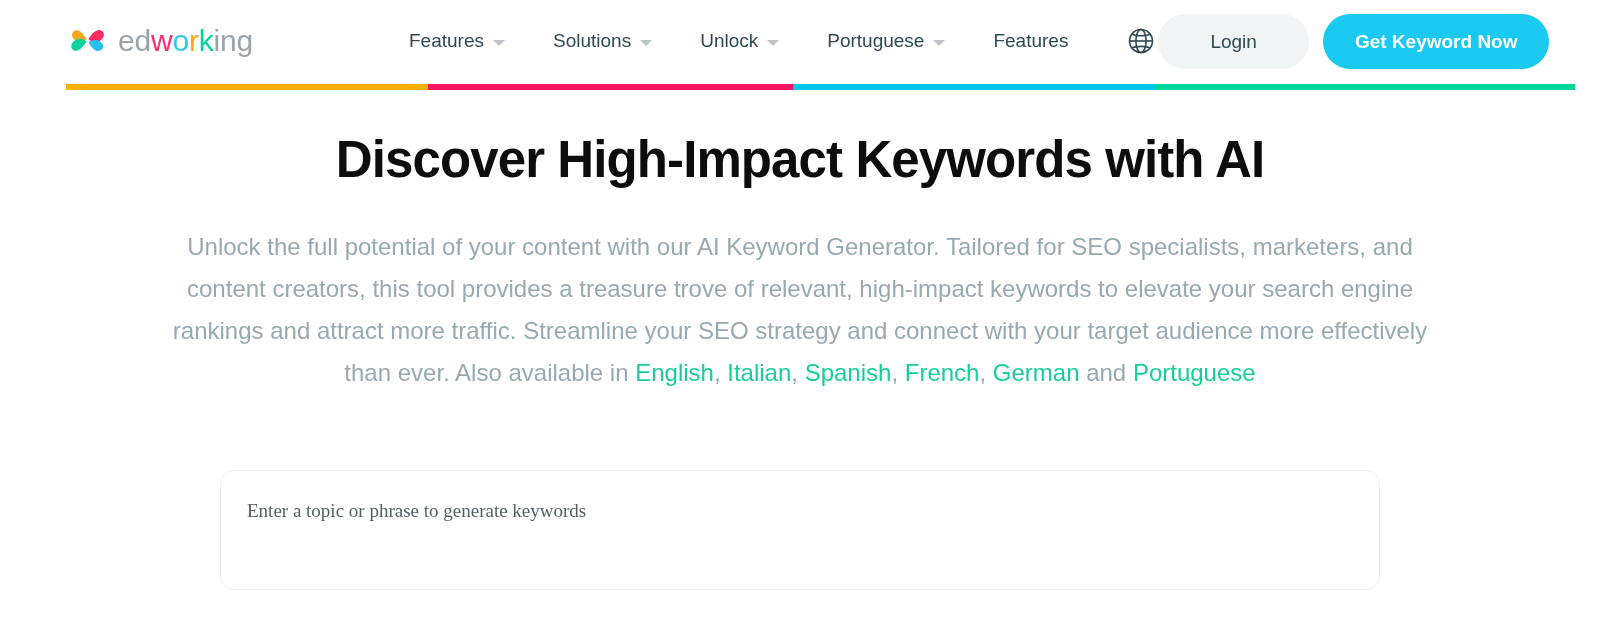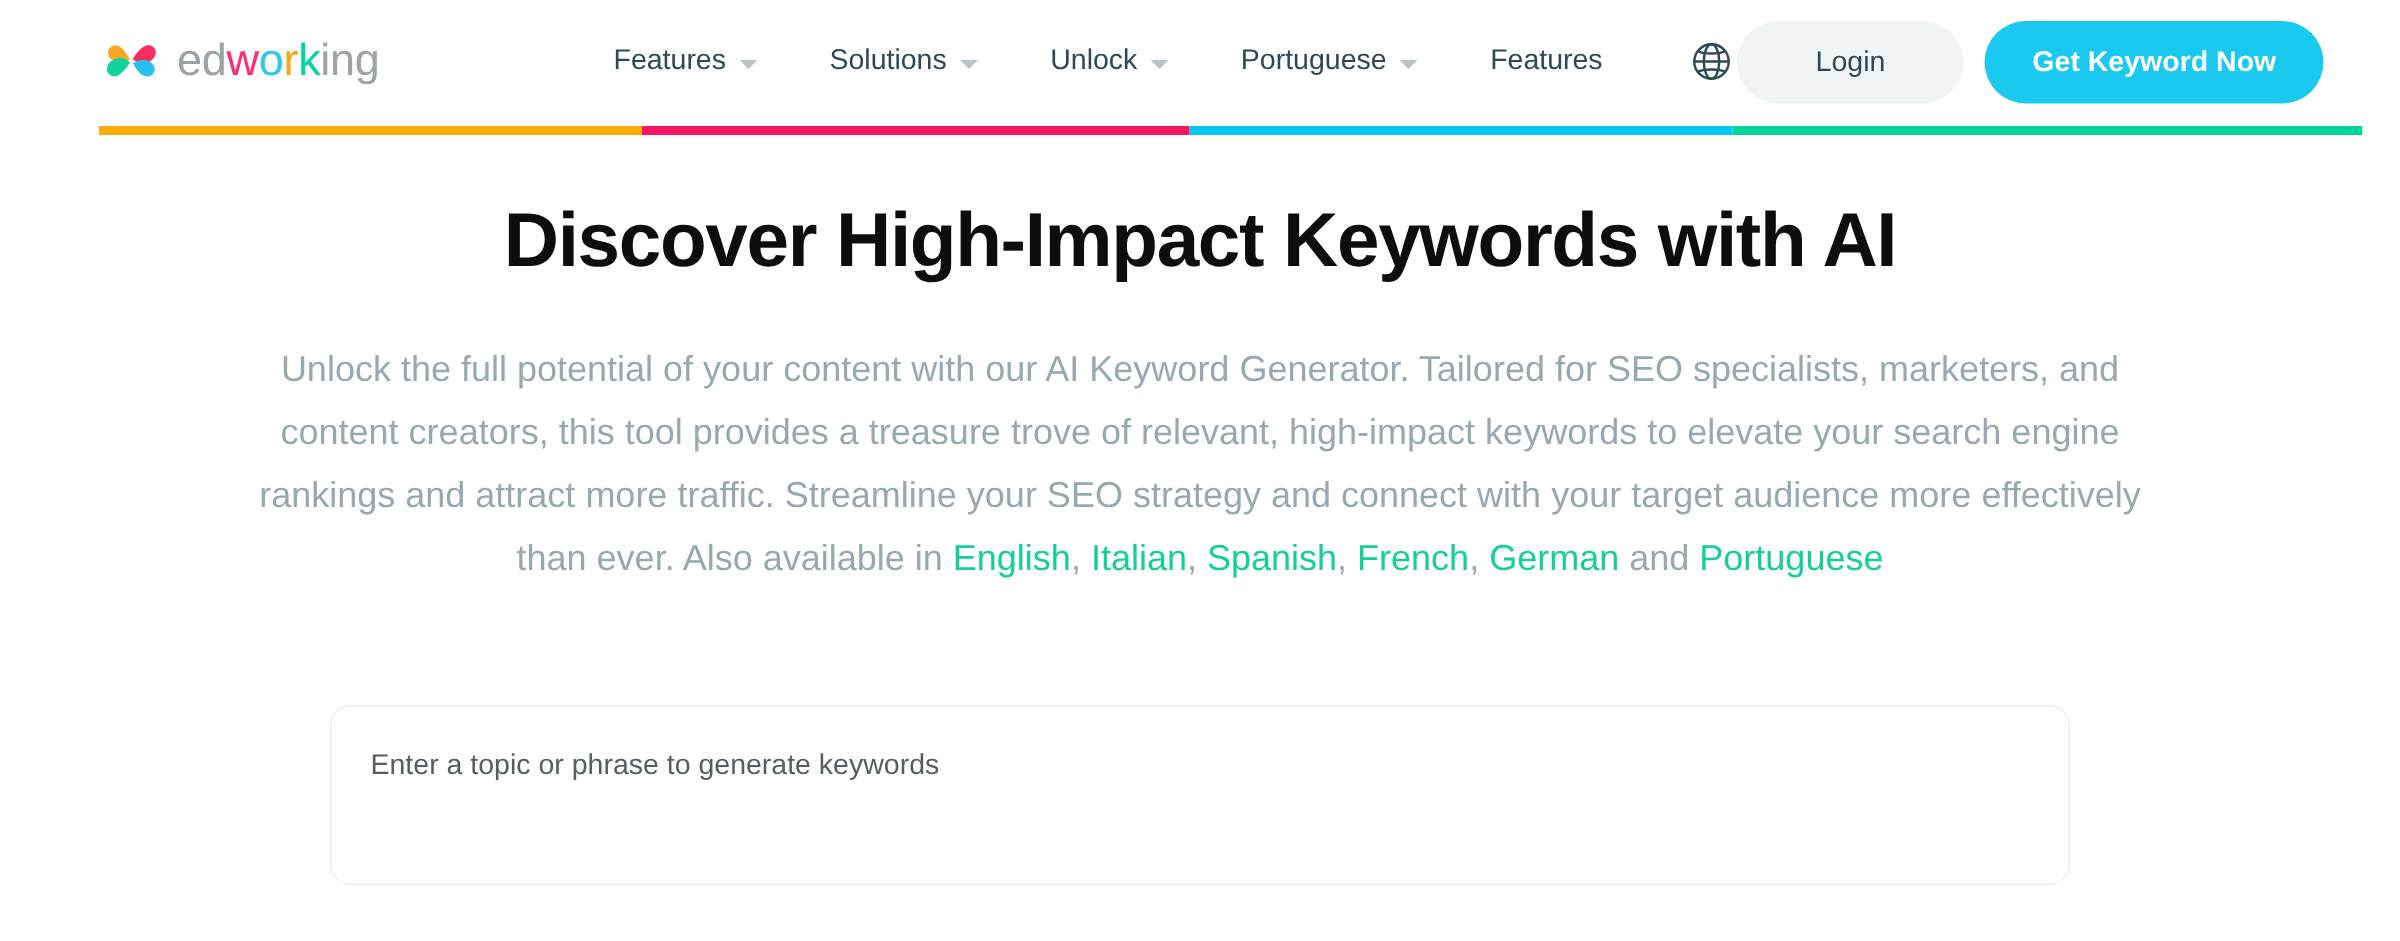--- a/index.html
+++ b/index.html
@@ -165,21 +165,21 @@
     border: 1px solid #eceff0;
     border-radius: 14px;
     background: #ffffff;
     min-height: 120px;
     padding: 27px 0 0 26px;
   }
   .tool-input {
     border: none;
     outline: none;
     width: 95%;
-    font-family: Liberation Sans, sans-serif;
+    font-family: Liberation Serif, serif;
     font-size: 19px;
     color: #555f63;
     background: transparent;
     resize: none;
     line-height: 1.4;
   }
   .tool-input::placeholder { color: #555f63; opacity: 1; }
 </style>
 </head>
 <body>

